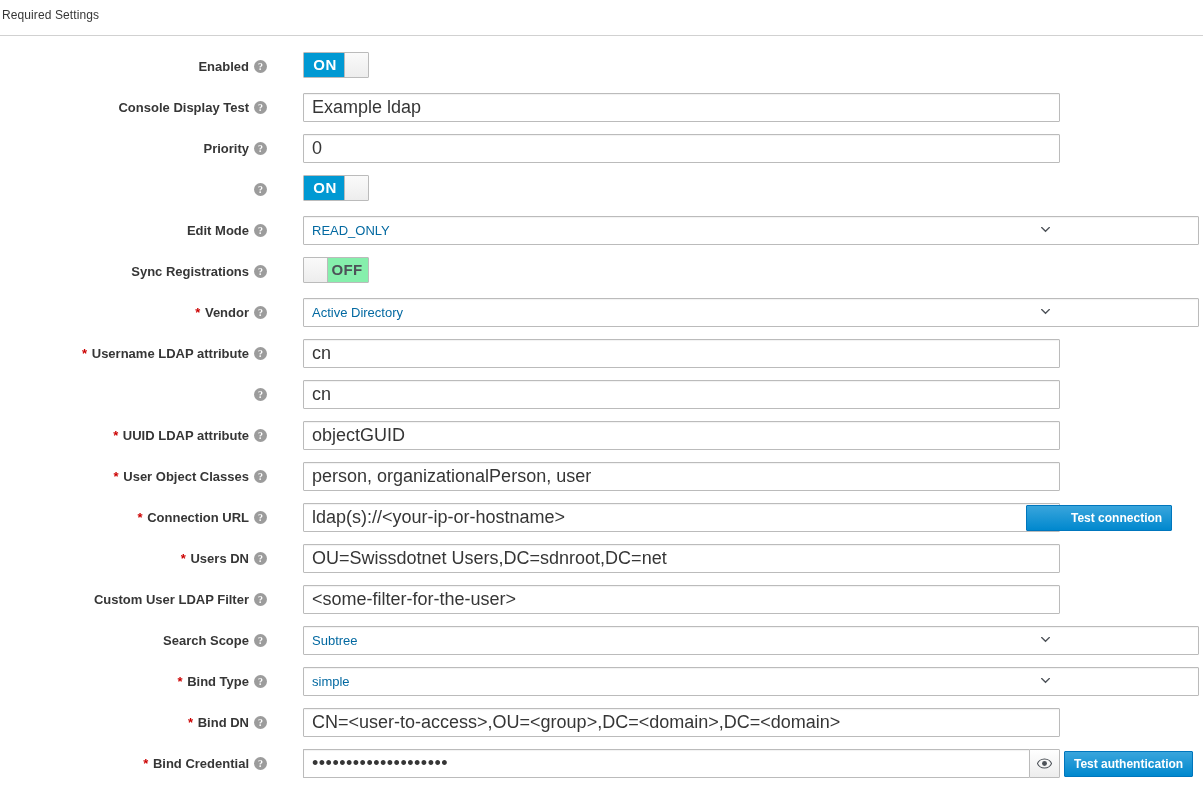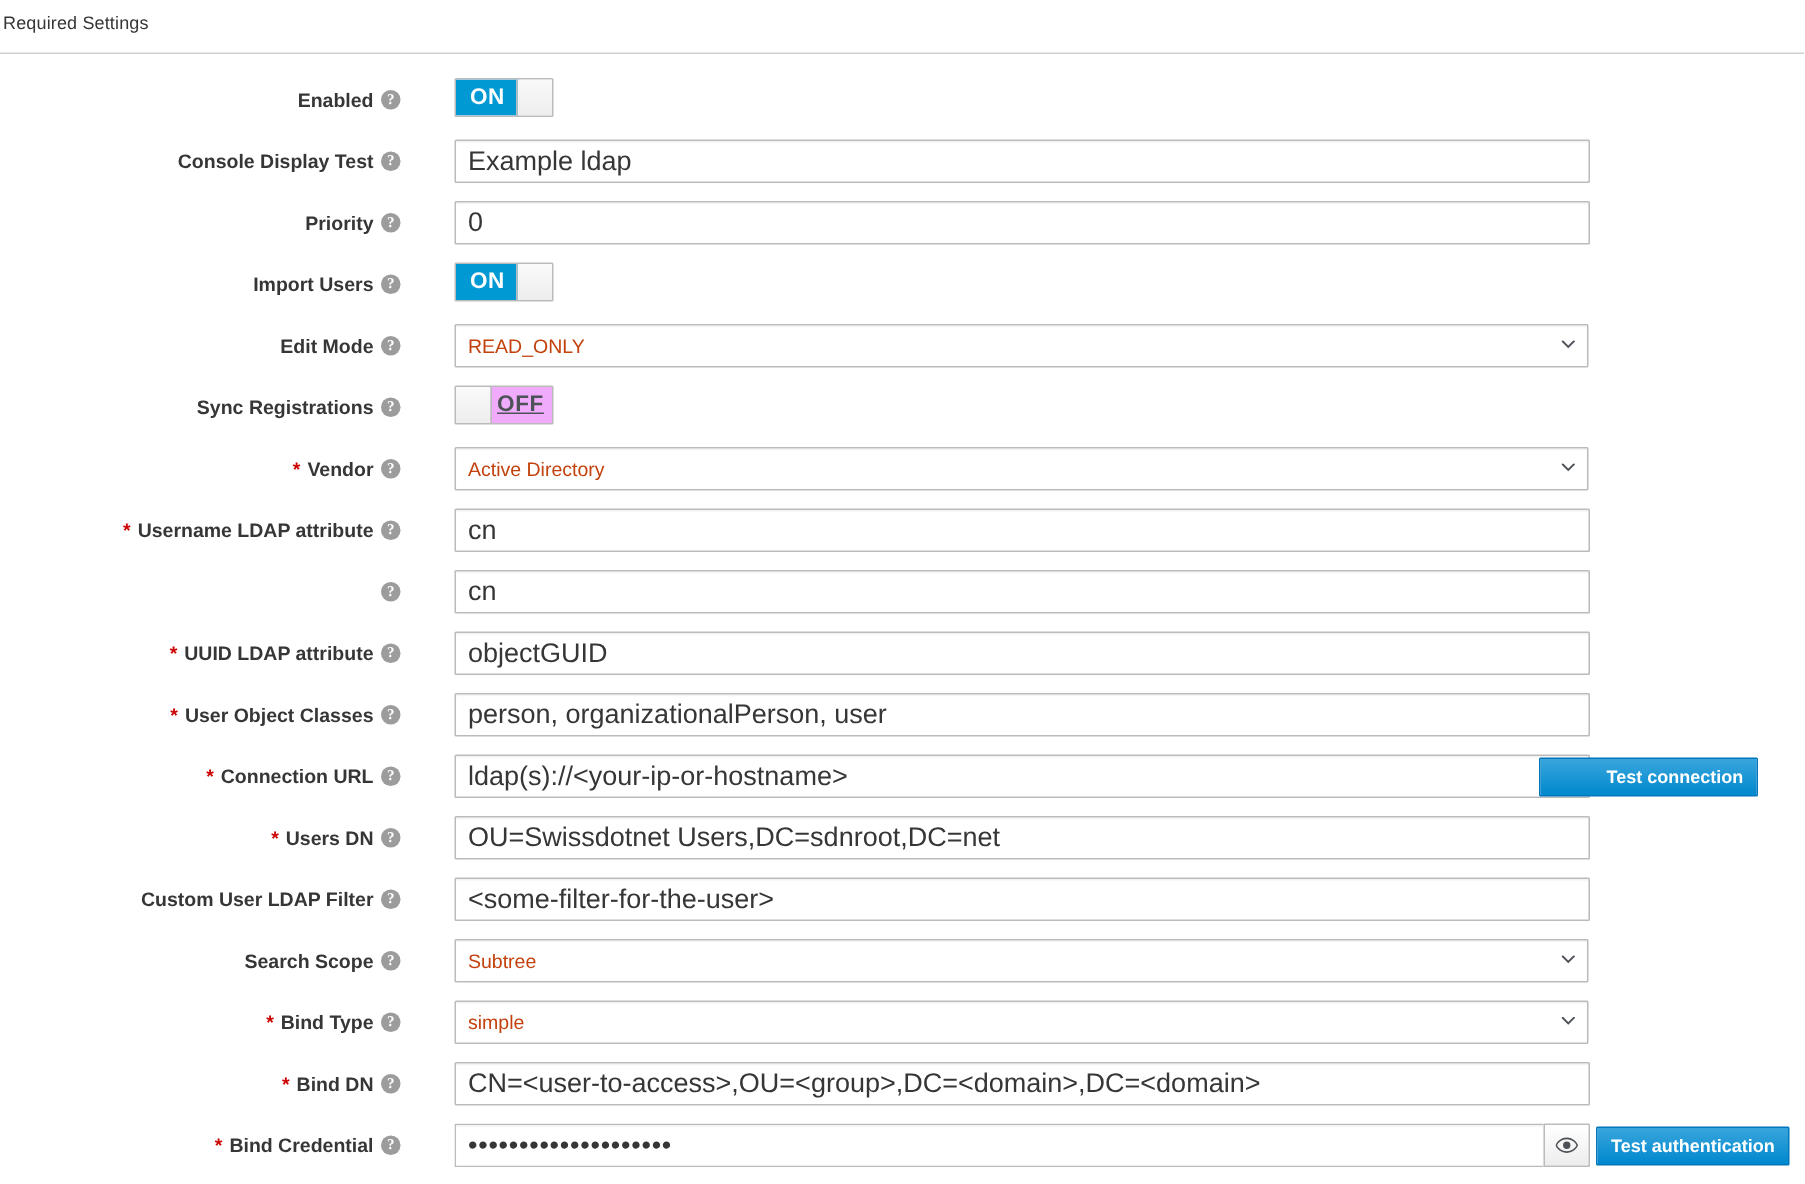--- a/index.html
+++ b/index.html
@@ -136,26 +136,26 @@
     border-radius: 0 1px 1px 0;
     display: flex;
     align-items: center;
     justify-content: center;
     cursor: pointer;
   }
   .eye-btn svg { display: block; }
 
   
   select.sel {
-    width: 756px;
+    width: 896px;
     height: 29px;
     padding: 3px 8px;
     font-family: "Liberation Sans", sans-serif;
     font-size: 13px;
-    color: #c2410c;
+    color: #0369a1;
     background-color: #ffffff;
     border: 1px solid #bbbbbb;
     border-radius: 1px;
     outline: none;
     -webkit-appearance: none;
     -moz-appearance: none;
     appearance: none;
     box-shadow: inset 0 1px 1px rgba(0,0,0,0.055);
   }
   .select-wrap { position: relative; width: 756px; height: 29px; }
@@ -205,23 +205,22 @@
     color: #ffffff;
   }
   .switch.on .handle {
     right: 0;
     border-left: 1px solid #bbbbbb;
   }
   
   .switch.off .track-label {
     right: 0;
     width: 42px;
-    background: #f0abfc;
+    background: #86efac;
     color: #4d5258;
-    text-decoration: underline;
   }
   .switch.off .handle {
     left: 0;
     border-right: 1px solid #bbbbbb;
   }
 
   
   .action-btn {
     position: absolute;
     height: 26px;
@@ -265,21 +264,20 @@
         <div class="lbl"><span>Console Display Test</span></div>
         <span class="help-icon">?</span>
         <div class="control"><input class="txt" type="text" value="Example ldap" style=""></div>
       </div>
       <div class="form-row">
         <div class="lbl"><span>Priority</span></div>
         <span class="help-icon">?</span>
         <div class="control"><input class="txt" type="text" value="0" style=""></div>
       </div>
       <div class="form-row">
-        <div class="lbl"><span>Import Users</span></div>
         <span class="help-icon">?</span>
         <div class="control">
           <div class="switch on">
             <span class="track-label">ON</span>
             <span class="handle"></span>
           </div>
         </div>
       </div>
       <div class="form-row">
         <div class="lbl"><span>Edit Mode</span></div>

